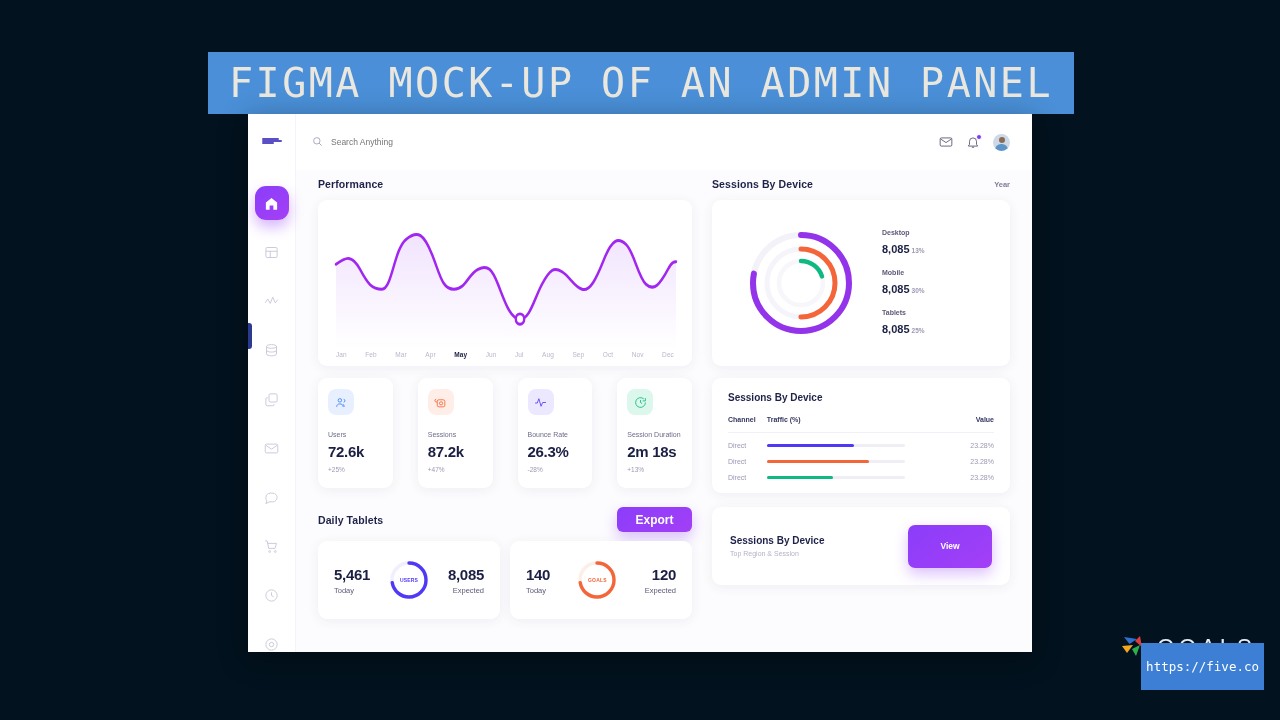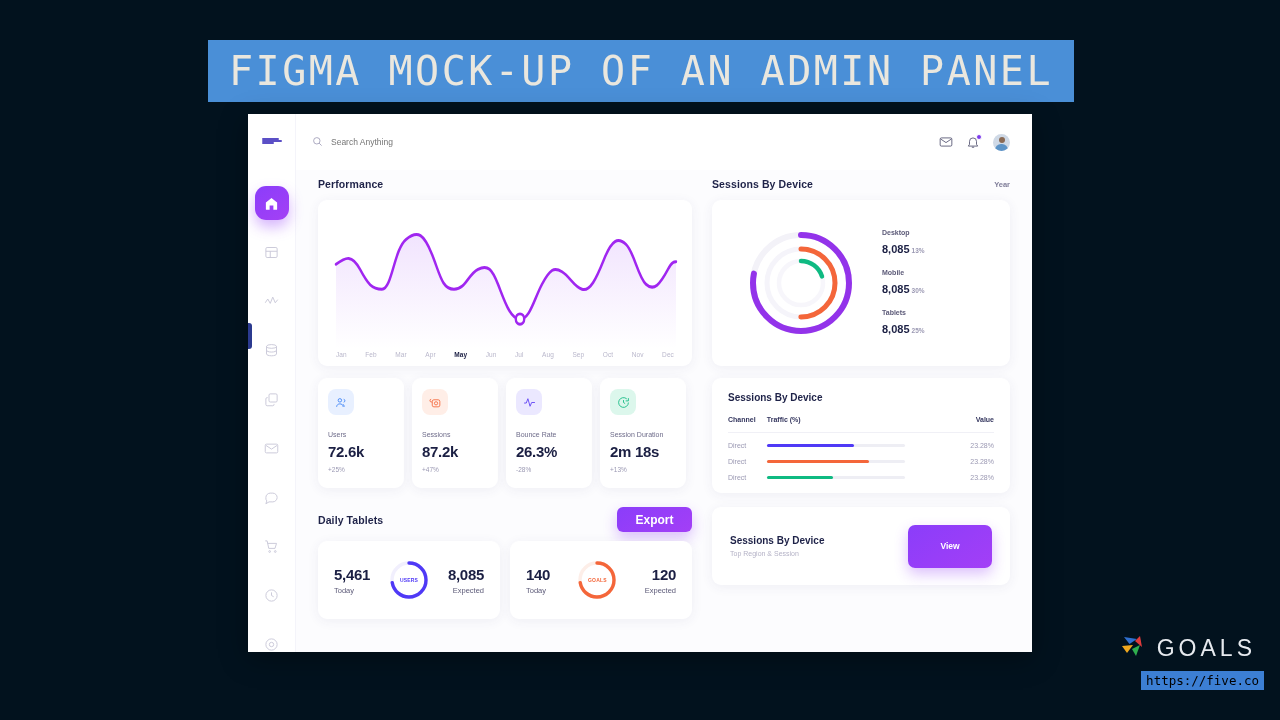--- a/index.html
+++ b/index.html
@@ -5,21 +5,21 @@
   * { margin:0; padding:0; box-sizing:border-box; }
   html, body { width:1280px; height:720px; overflow:hidden; }
   body {
     background:#02121e;
     font-family:"Liberation Sans", sans-serif;
     position:relative;
   }
 
   
   .banner {
-    position:absolute; left:208px; top:40px; width:866px; height:62px;
+    position:absolute; left:208px; top:52px; width:866px; height:62px;
     background:#4a8fd7;
     display:flex; align-items:center; justify-content:center;
   }
   .banner-text {
     font-family:"DejaVu Sans Mono","Liberation Mono",monospace;
     font-size:40px; letter-spacing:2.5px; color:#eae7de; white-space:nowrap;
   }
 
   
   .app {
@@ -116,21 +116,21 @@
   .donut-card { height:166px; display:flex; align-items:center; padding:0 14px; }
   .donut-wrap { width:150px; display:flex; align-items:center; justify-content:center; }
   .legend { flex:1; padding-left:6px; }
   .legend-item { margin-bottom:12px; }
   .legend-item:last-child { margin-bottom:0; }
   .legend-label { font-size:7px; font-weight:bold; color:#5c5a78; margin-bottom:3px; }
   .legend-val { font-size:11px; font-weight:bold; color:#1b1f43; }
   .legend-pct { font-size:6.5px; color:#9b99b3; font-weight:bold; margin-left:2px; }
 
   
-  .stats { display:flex; gap:8px; margin-top:12px; }
+  .stats { display:flex; gap:25px; margin-top:12px; }
   .stat { width:86px; height:110px; padding:11px 10px; }
   .stat-ico {
     width:26px; height:26px; border-radius:8px;
     display:flex; align-items:center; justify-content:center; margin-bottom:16px;
   }
   .stat-ico svg { width:13px; height:13px; stroke-width:1.6; fill:none; }
   .stat-label { font-size:7px; color:#6e6c8a; margin-bottom:5px; }
   .stat-val { font-size:15px; font-weight:bold; color:#1b1f43; letter-spacing:-.3px; margin-bottom:6px; }
   .stat-delta { font-size:6.5px; color:#9b99b3; }
 
@@ -178,21 +178,21 @@
     background:linear-gradient(145deg,#8b3dfa,#a33ff6); color:#fff;
     font-family:"Liberation Sans",sans-serif; font-size:8.5px; font-weight:bold;
     cursor:pointer; box-shadow:0 6px 14px rgba(146,60,247,.32);
   }
 
   
   .brand { position:absolute; right:24px; bottom:58px; display:flex; align-items:center; gap:7px; }
   .brand-text { font-size:23px; color:#e7eaef; letter-spacing:4px; font-weight:300; }
   .url {
     position:absolute; right:16px; bottom:30px;
-    background:#3c7fd4; color:#000000; padding:2px 5px;
+    background:#3c7fd4; color:#ffffff; padding:16px 5px;
     font-family:"DejaVu Sans Mono","Liberation Mono",monospace; font-size:12.5px;
   }
 </style>
 </head>
 <body>
 
 <div class="banner">
   <span class="banner-text">FIGMA MOCK-UP OF AN ADMIN PANEL</span>
 </div>
 

